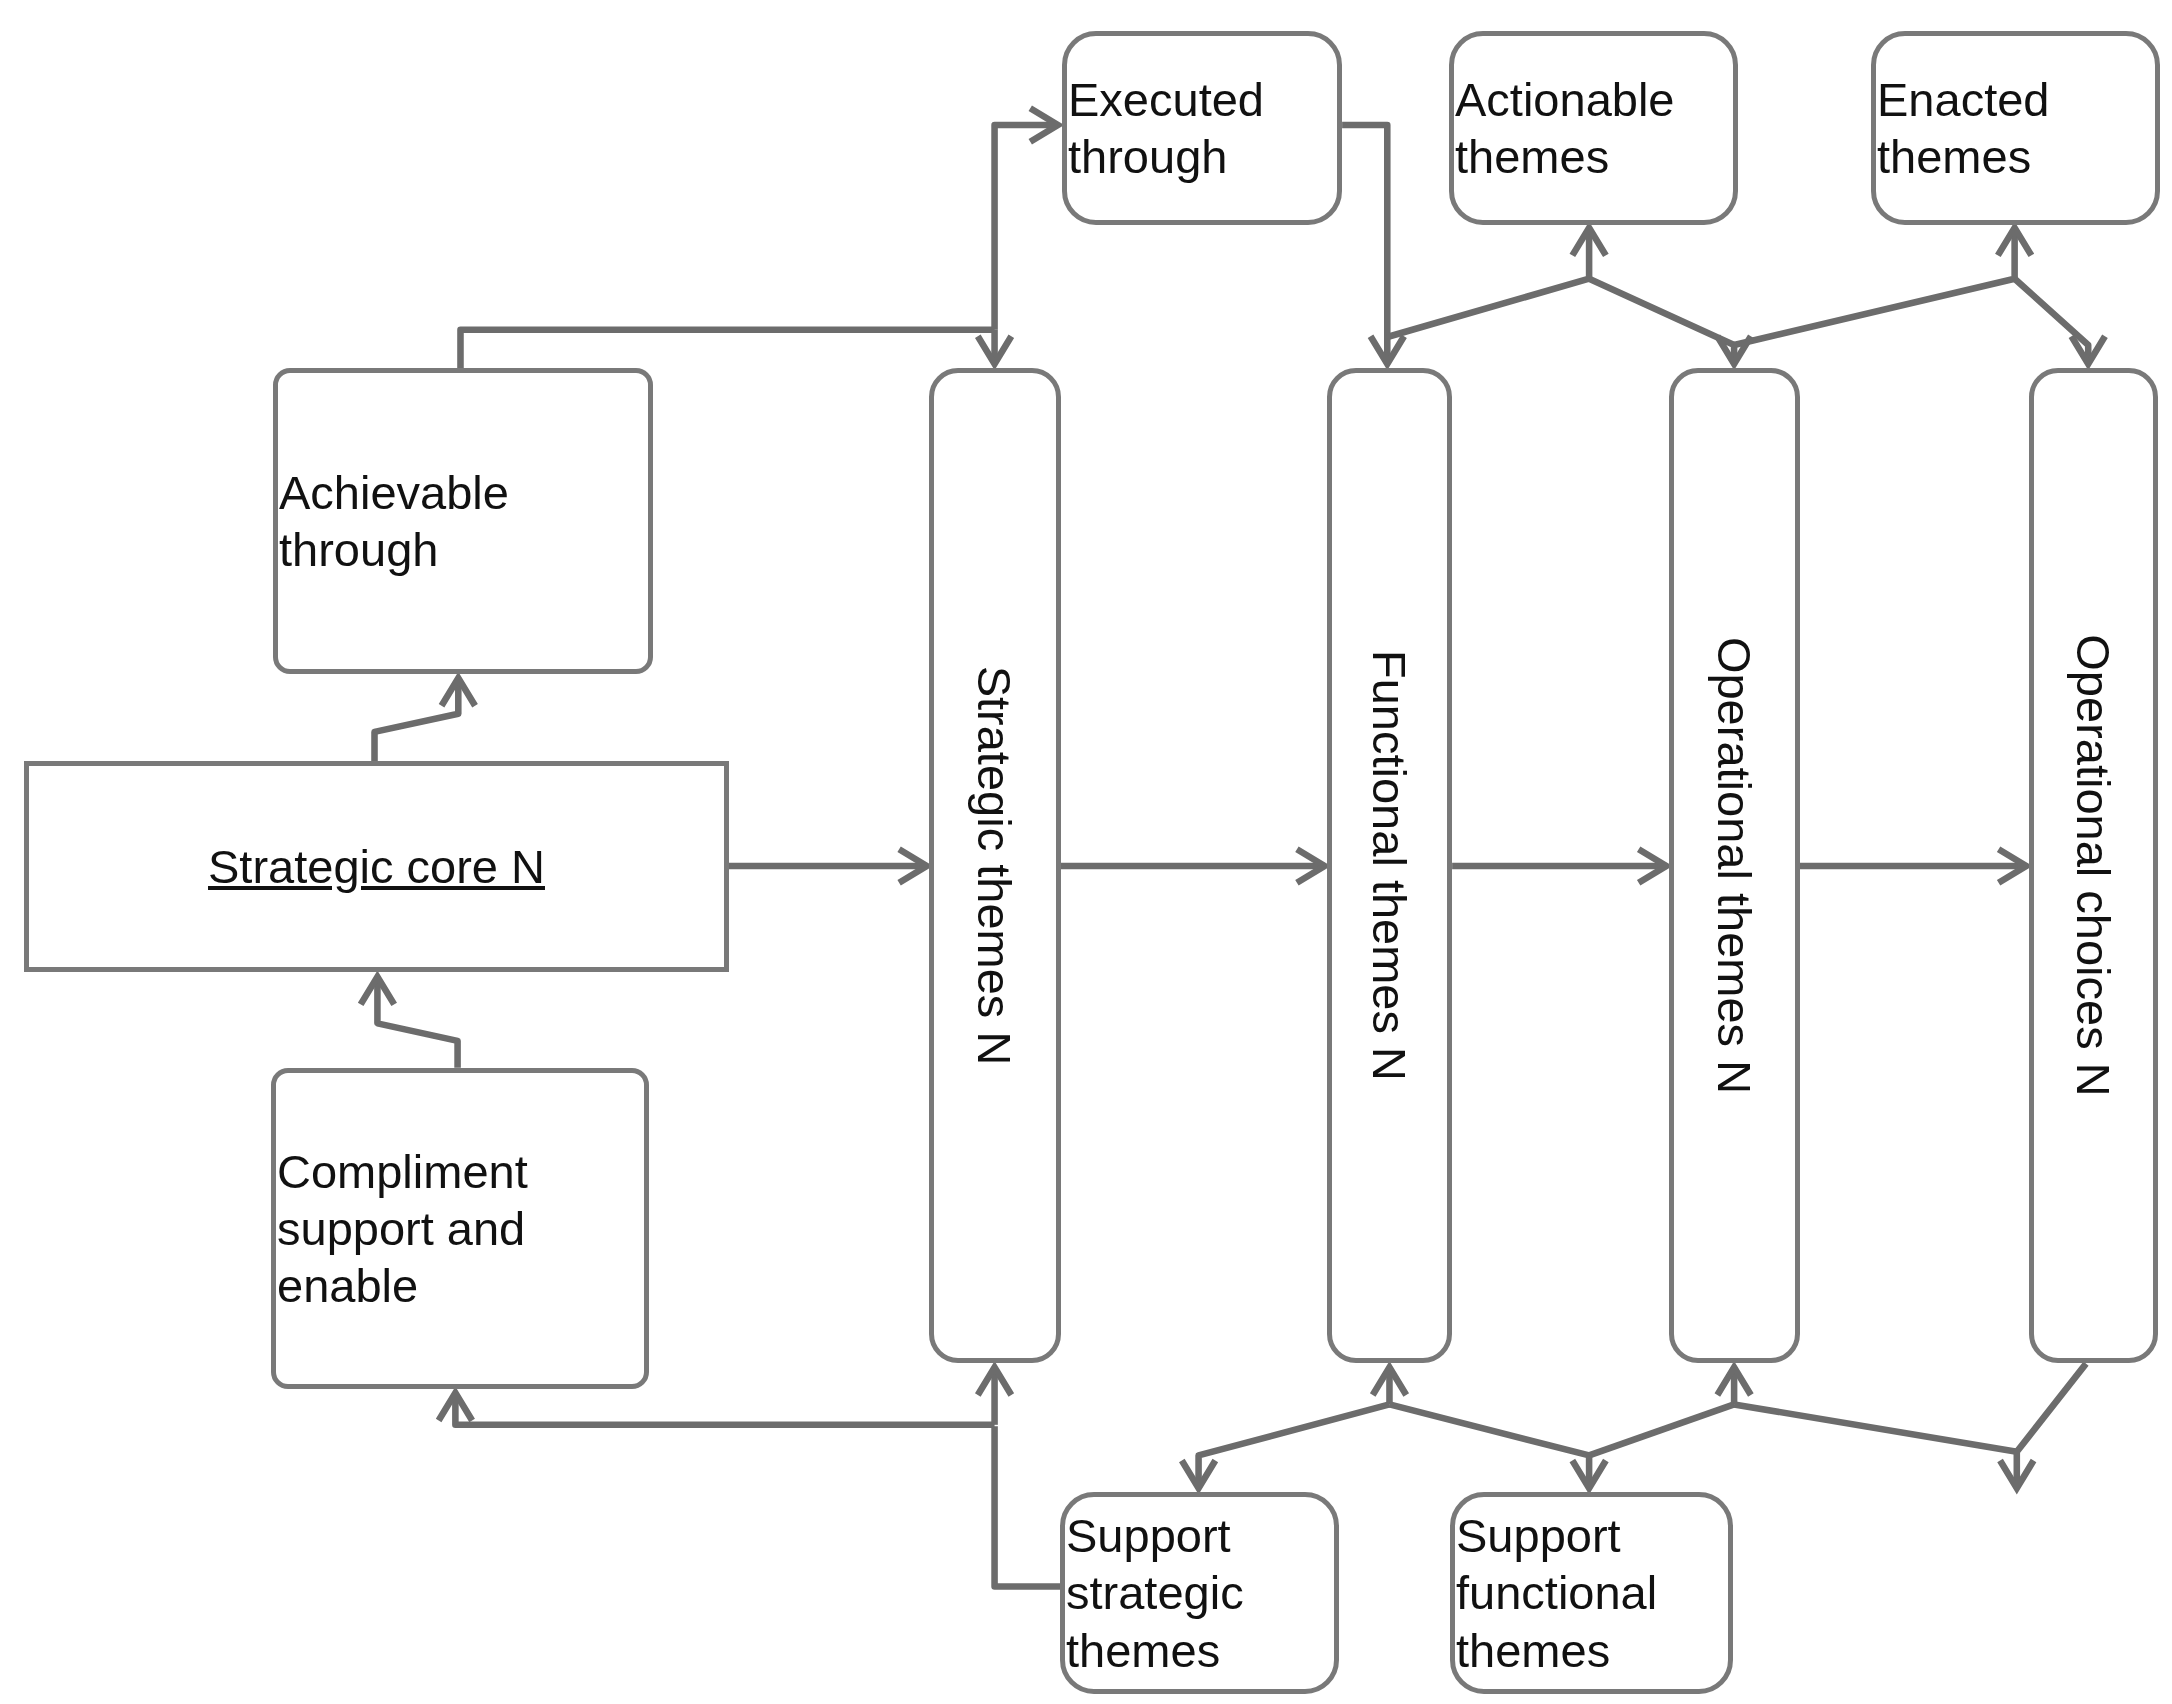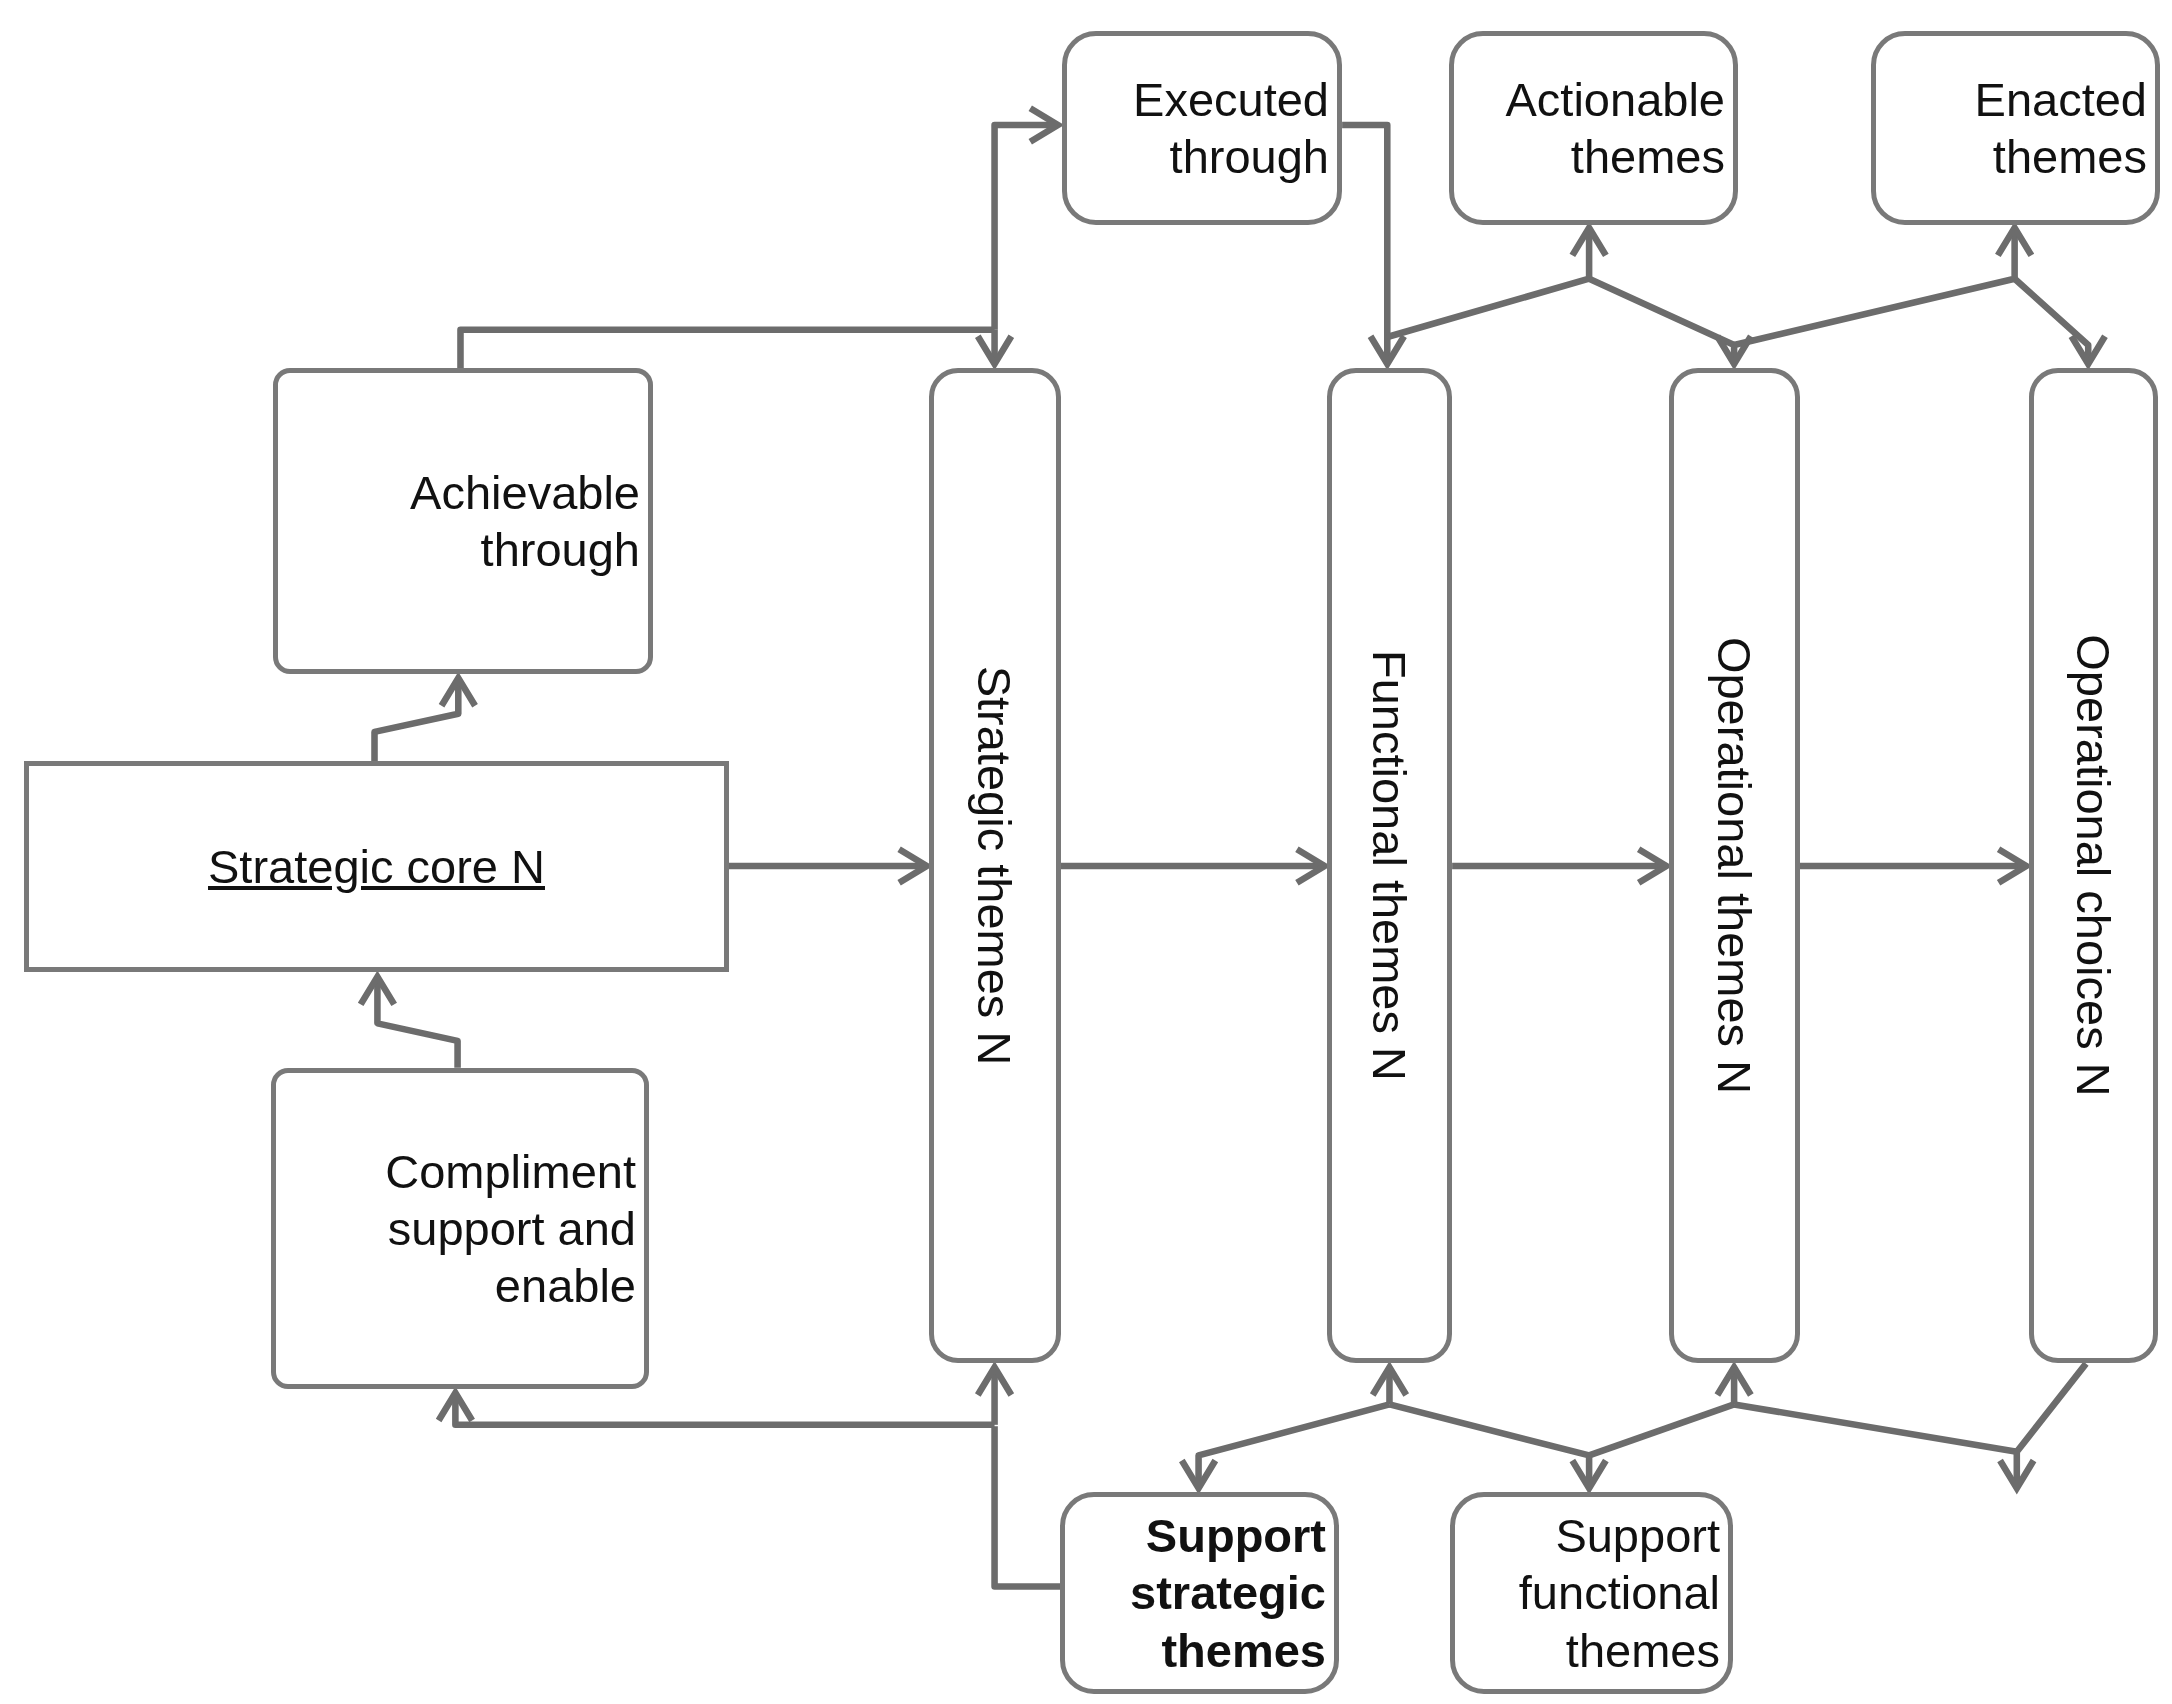--- a/index.html
+++ b/index.html
@@ -29,25 +29,25 @@
     stroke-linecap: butt;
   }
   .node {
     position: absolute;
     box-sizing: border-box;
     background: #ffffff;
     border: 5.8px solid #797979;
     display: flex;
     align-items: center;
     justify-content: center;
-    text-align: right;
+    text-align: left;
     color: #111111;
     font-size: 47px;
     line-height: 1.22;
-    padding: 8px;
+    padding: 1px;
   }
   .round-lg { border-radius: 17px; }
   .round-md { border-radius: 34px; }
   .col      { border-radius: 29px; }
   .sharp    { border-radius: 0; border-width: 5.1px; text-decoration: underline; }
   .col .vert {
     transform: rotate(90deg);
     white-space: nowrap;
     line-height: 1;
   }
@@ -55,21 +55,21 @@
   .n-achievable      { left: 273px;  top: 368px;  width: 380px; height: 306px; }
   .n-core            { left: 24px;   top: 761px; width: 705px; height: 211px; }
   .n-compliment      { left: 271px;  top: 1068px; width: 378px; height: 321px; }
   .n-col-strategic   { left: 929px; top: 368px;  width: 132px; height: 995px; }
   .n-col-functional  { left: 1327px; top: 368px;  width: 125px; height: 995px; }
   .n-col-ops-themes  { left: 1669px; top: 368px;  width: 131px; height: 995px; }
   .n-col-ops-choices { left: 2029px; top: 368px;  width: 129px; height: 995px; }
   .n-executed        { left: 1062px; top: 31px;   width: 280px; height: 194px; }
   .n-actionable      { left: 1449px; top: 31px;   width: 289px; height: 194px; }
   .n-enacted         { left: 1871px; top: 31px;   width: 289px; height: 194px; }
-  .n-sup-strategic   { left: 1060px; top: 1492px; width: 279px; height: 202px; font-weight: bold; }
+  .n-sup-strategic   { left: 1060px; top: 1492px; width: 279px; height: 202px; }
   .n-sup-functional  { left: 1450px; top: 1492px; width: 283px; height: 202px; }
   .n-sup-operational { left: 1871px; top: 1492px; width: 290px; height: 202px; }
 </style>
 </head>
 <body>
 
 <div id="canvas">
 
   <svg class="edge-layer" viewBox="0 0 2981 2339" aria-hidden="true">
     <defs>

